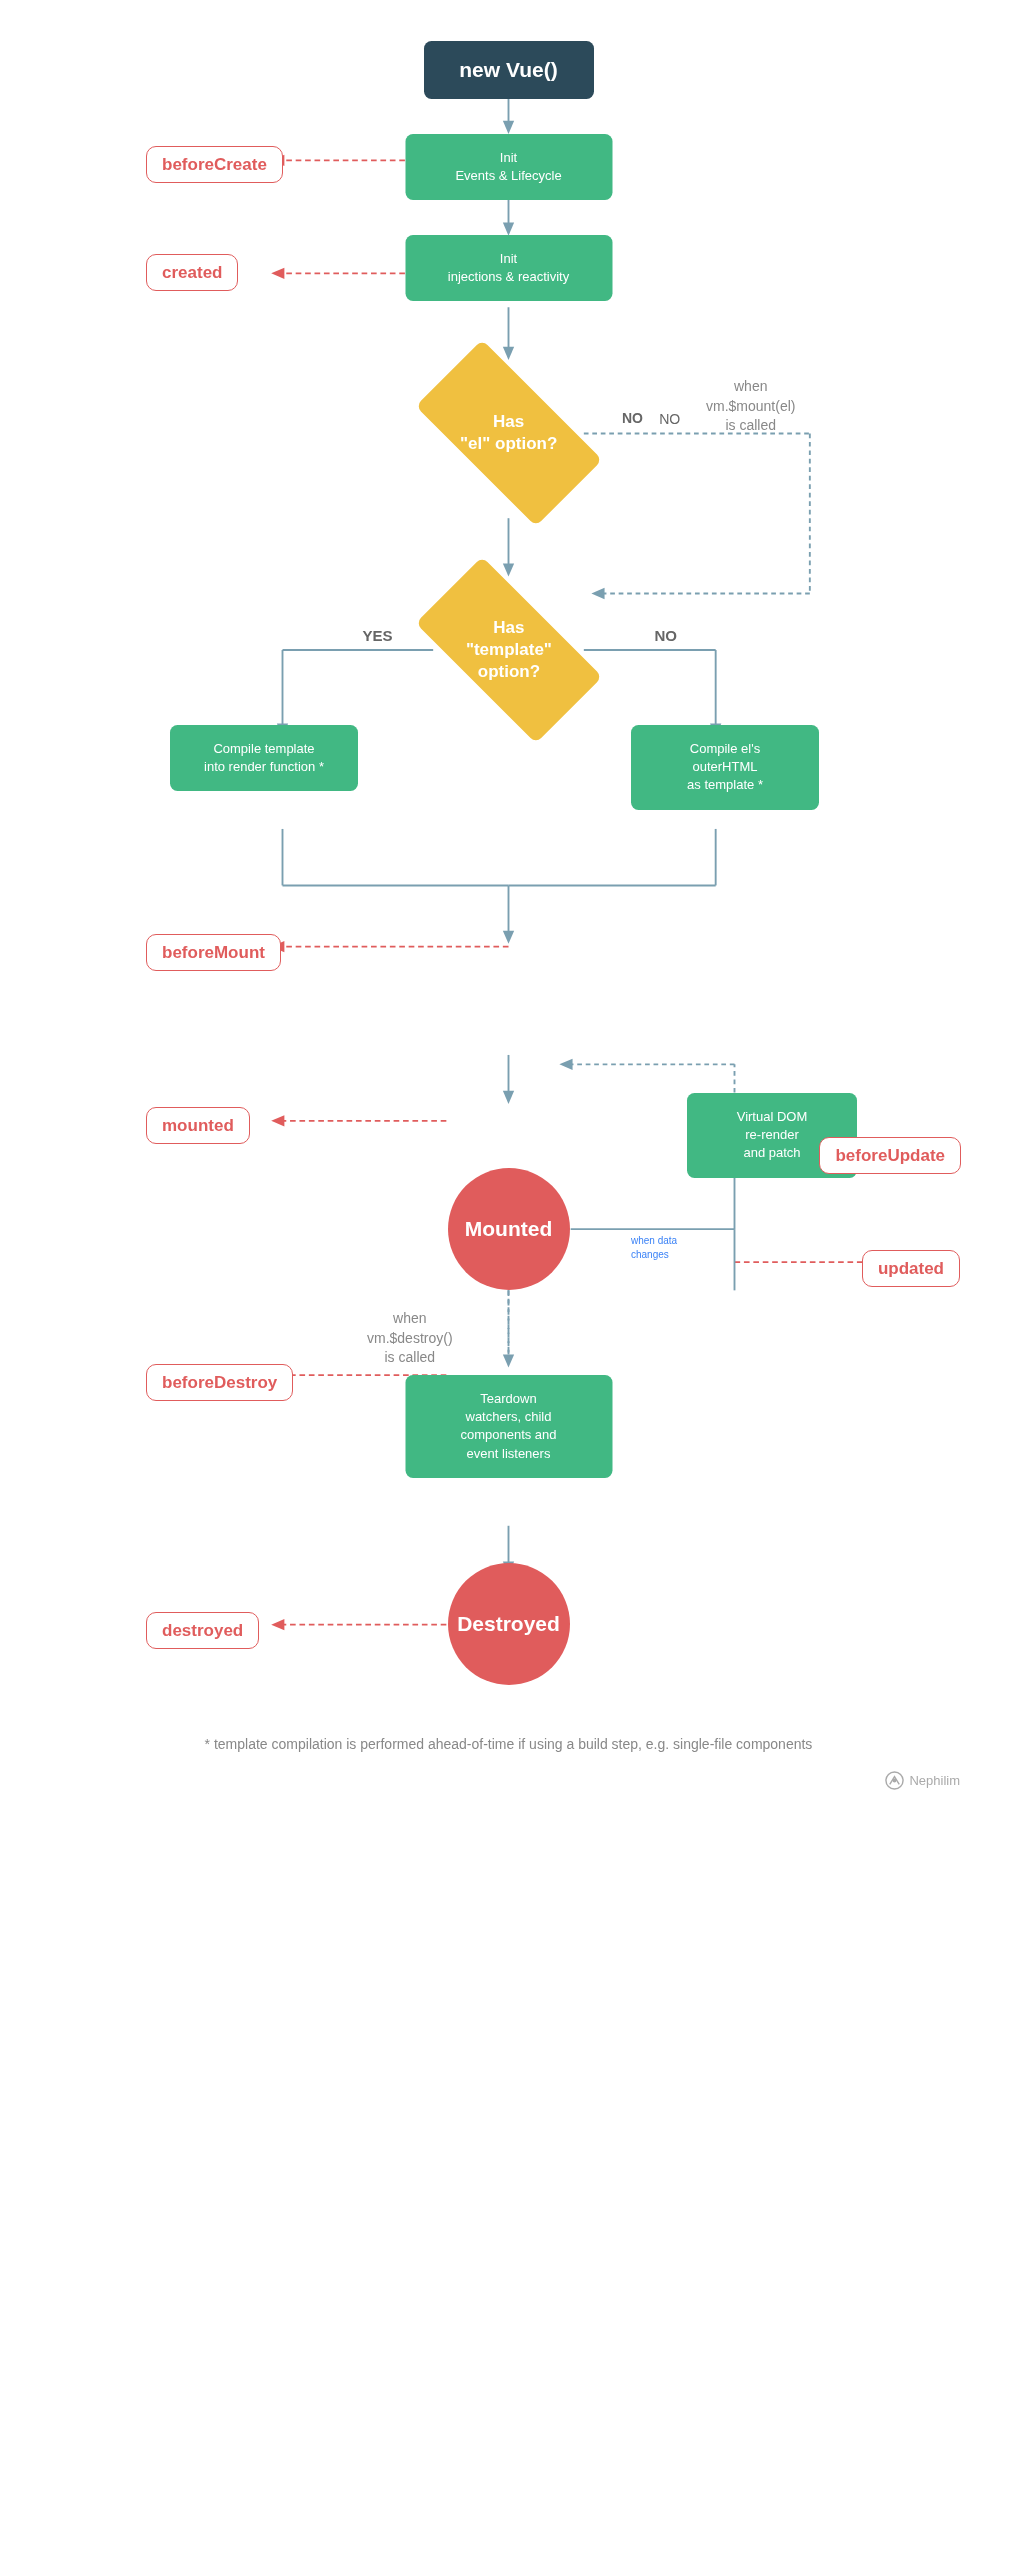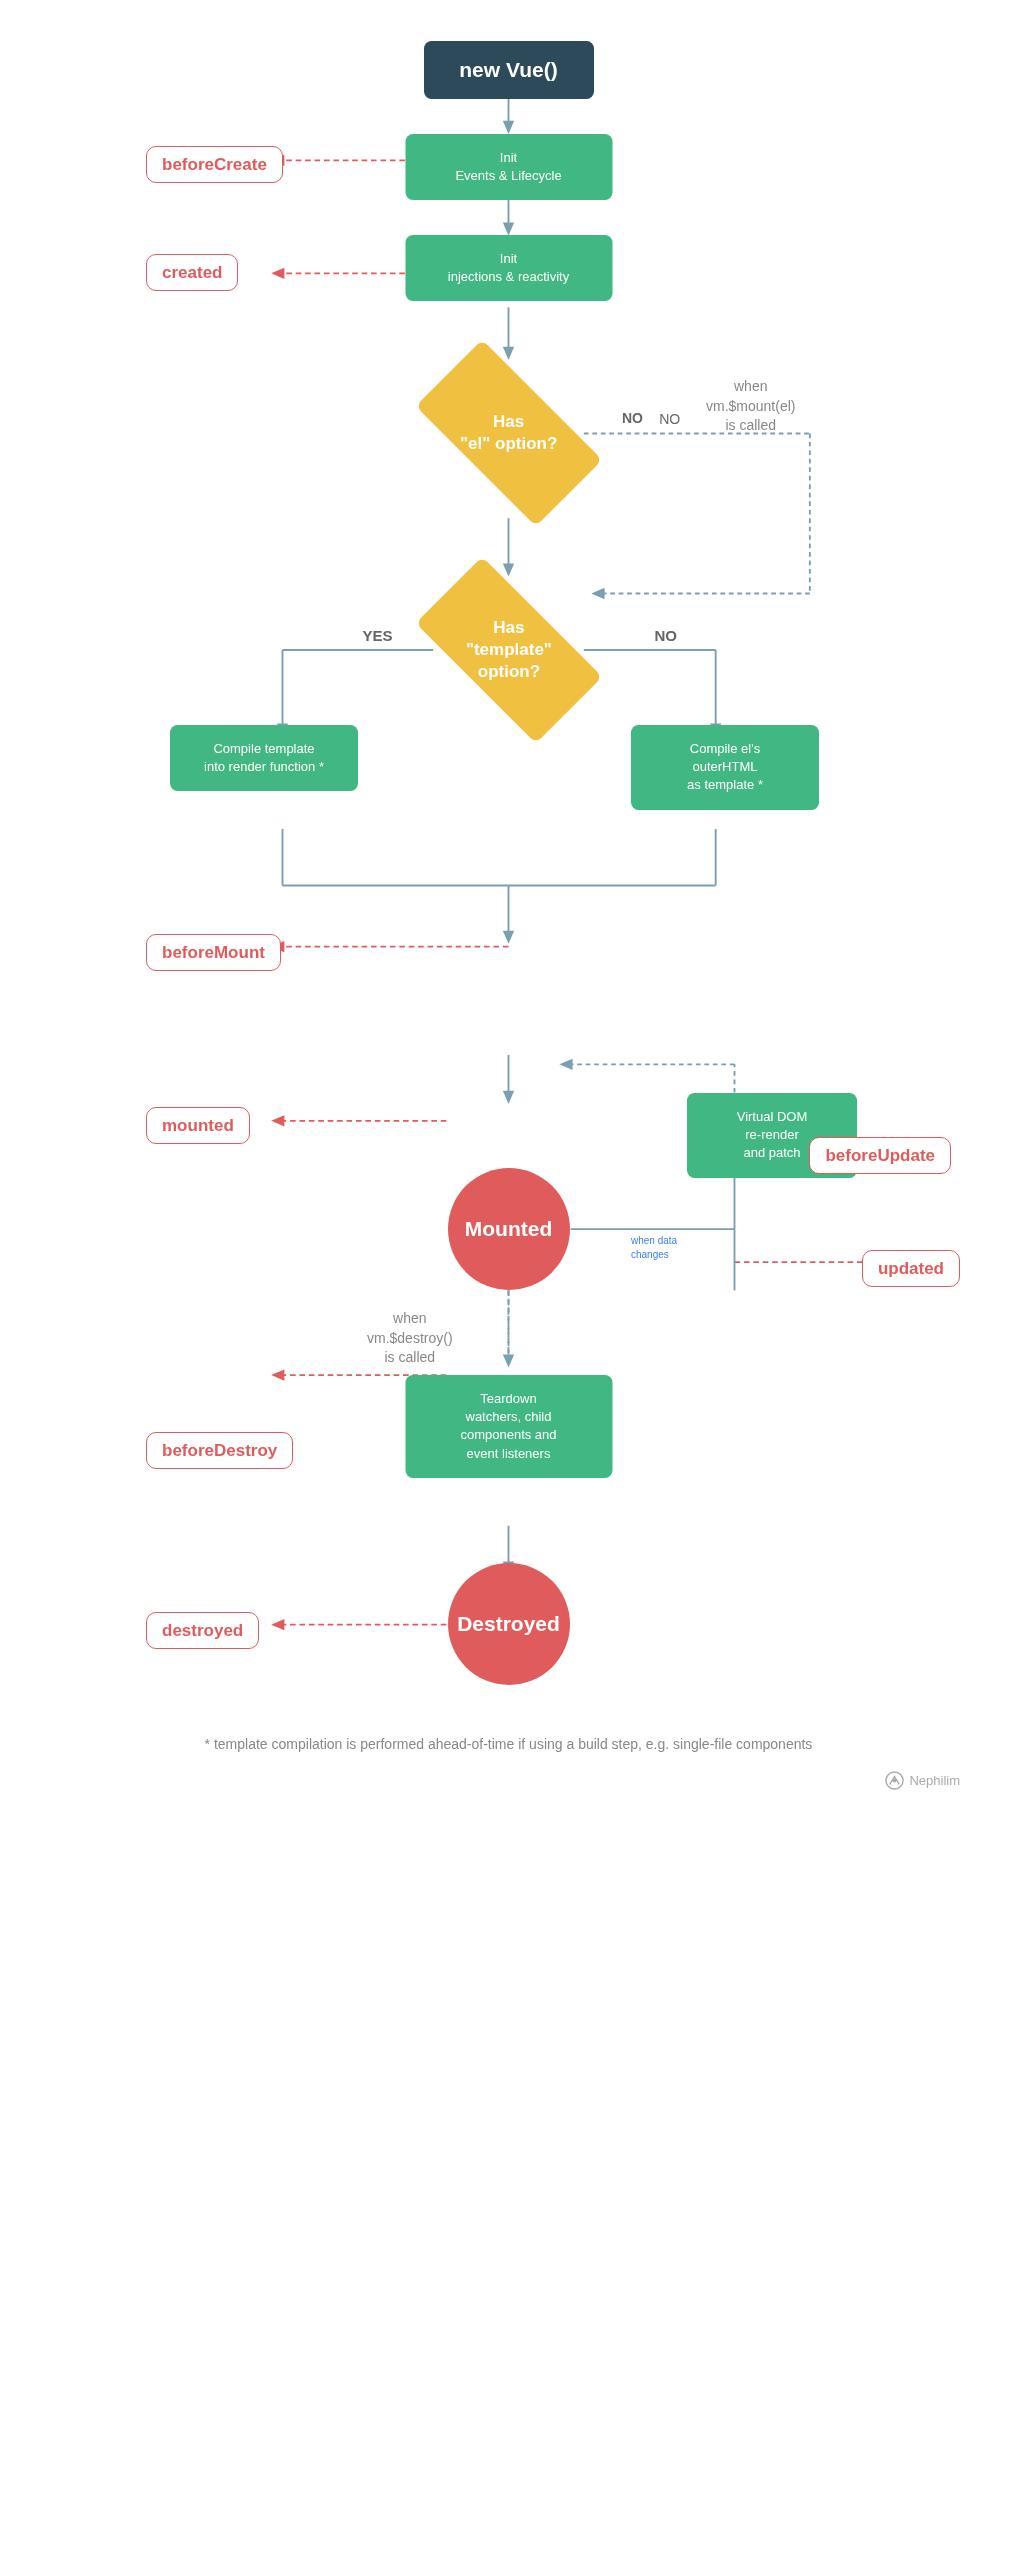--- a/index.html
+++ b/index.html
@@ -271,37 +271,37 @@
       <span>Mounted</span>
     </div>
   </div>
 
   <div style="position:absolute; top:1093px; right:160px;">
     <div class="box-green" style="min-width:170px; max-width:188px; text-align:center;">
       Virtual DOM<br>re-render<br>and patch
     </div>
   </div>
 
-  <div class="hook-label" style="position:absolute; top:1137px; right:66px;">
+  <div class="hook-label" style="position:absolute; top:1137px; right:56px;">
     <span>beforeUpdate</span>
   </div>
 
   <div class="hook-label" style="position:absolute; top:1250px; right:57px;">
     <span>updated</span>
   </div>
 
   <div style="position:absolute; top:1234px; left:631px; font-size:10px; color:#3b82f6; line-height:1.4;">
     when data<br>changes
   </div>
 
   <div style="position:absolute; top:1309px; left:367px; font-size:14px; color:#888; text-align:center; line-height:1.4;">
     when<br>vm.$destroy()<br>is called
   </div>
 
-  <div class="hook-label" style="position:absolute; top:1432px; left:146px;">
+  <div class="hook-label" style="position:absolute; top:1364px; left:146px;">
     <span>beforeDestroy</span>
   </div>
 
   <div style="position:absolute; top:1375px; left:50%; transform:translateX(-50%);">
     <div class="box-green">
       Teardown<br>watchers, child<br>components and<br>event listeners
     </div>
   </div>
 
   <div style="position:absolute; top:1563px; left:50%; transform:translateX(-50%);">

